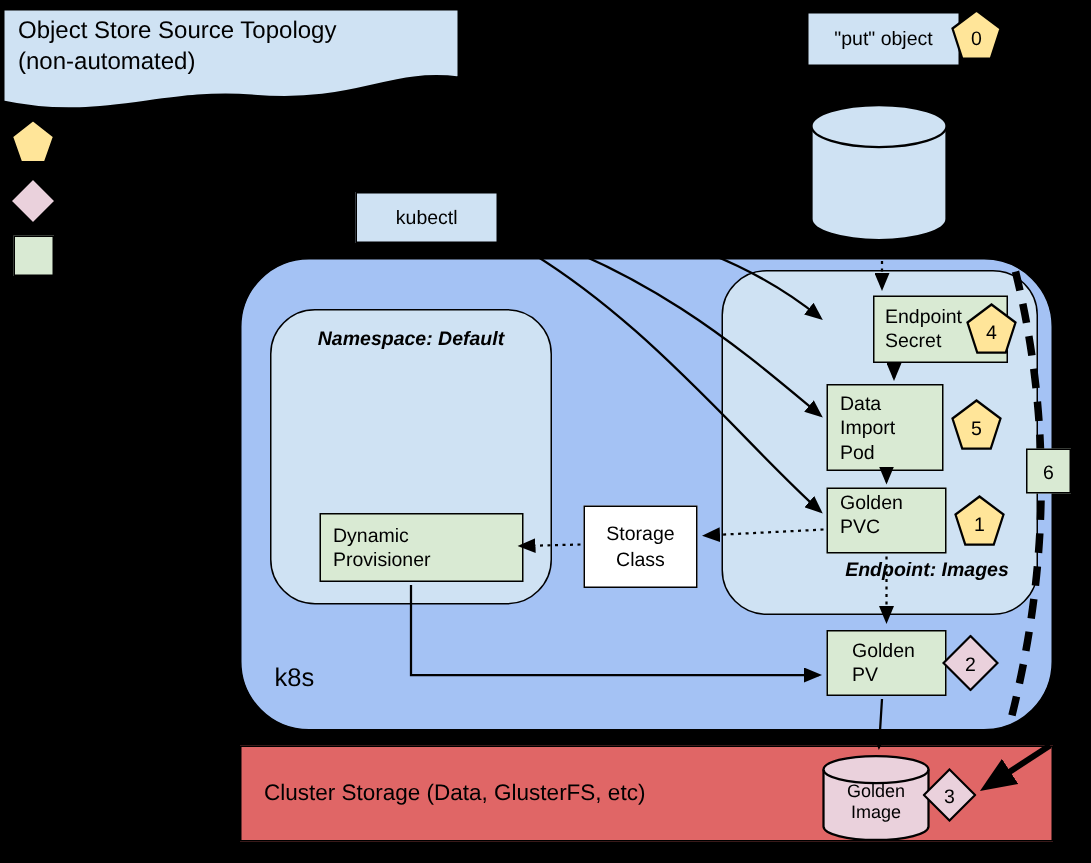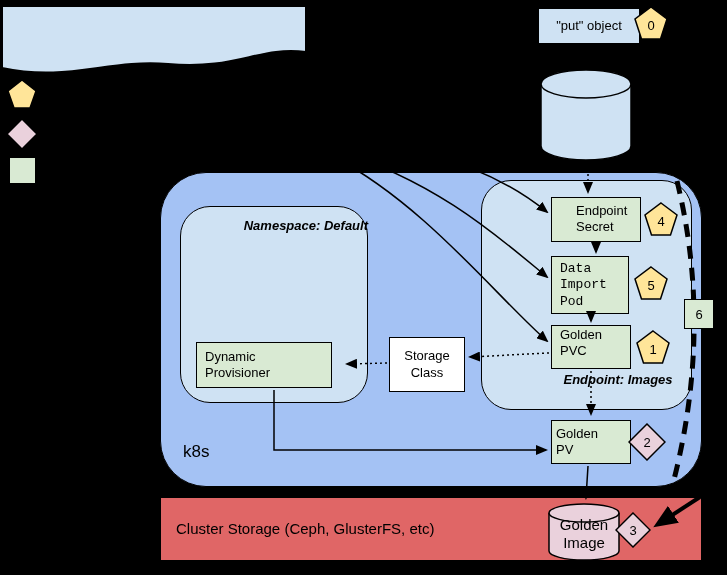--- a/index.html
+++ b/index.html
@@ -16,21 +16,21 @@
     font-size:13px;line-height:1.25;color:#000;
   }
   .lightblue{background:var(--light-blue,#cfe2f3);}
   .green{background:var(--green,#d9ead3);}
   .white{background:var(--white,#fff);}
   .red{background:var(--red,#e06666);}
   .k8sblue{background:var(--k8s-blue,#a4c2f4);}
   .rounded{border-radius:30px;}
   .bigrounded{border-radius:46px;}
   .center{display:flex;align-items:center;justify-content:center;text-align:center;}
-  .lefttext{padding:5px 6px 0 24px;}
+  .lefttext{padding:5px 6px 0 7px;margin-left:31px;}
   .nslabel{font-weight:bold;font-style:italic;font-size:13px;}
   .badge{position:absolute;}
   .badge svg{position:absolute;left:0;top:0;width:100%;height:100%;}
   .badge span{
     position:absolute;left:0;top:0;right:0;bottom:0;
     display:flex;align-items:center;justify-content:center;
     font-size:13px;
   }
   .badge.pent span{padding-top:5px;}
   .pentfill{fill:var(--yellow,#ffe599);stroke:var(--stroke,#000);stroke-width:1.5;}
@@ -41,20 +41,24 @@
   .sq{background:var(--green,#d9ead3);border:1.5px solid var(--stroke,#000);}
 </style>
 </head>
 <body>
 
 <div id="canvas">
 
   <svg class="abs" style="left:0px;top:4px;" width="312" height="78">
     <path class="bannerfill" d="M2,2 L306,2 L306,48 C258,42 238,66 168,60 C108,55 68,78 2,64 Z"></path>
   </svg>
+  <div class="abs" style="left:12px;top:11px;font-size:16px;line-height:1.3;">
+    <div>Object Store Source Topology</div>
+    <div>(non-automated)</div>
+  </div>
 
   <svg class="abs" style="left:7px;top:79px;" width="30" height="30">
     <polygon class="pentfill" points="15,1 29,12 23,29 7,29 1,12"></polygon>
   </svg>
   <svg class="abs" style="left:6px;top:118px;" width="32" height="32">
     <polygon class="diamfill" points="16,1 31,16 16,31 1,16"></polygon>
   </svg>
   <div class="abs sq" style="left:9px;top:157px;width:27px;height:27px;"></div>
 
   <div class="box lightblue center" style="left:538px;top:8px;width:102px;height:36px;">
@@ -65,45 +69,48 @@
         <polygon class="pentfill" points="17,1 33,13 26.5,33 7.5,33 1,13"></polygon>
       </svg>
     <span>0</span>
   </div>
 
   <svg class="abs" style="left:540px;top:68px;" width="92" height="94">
     <path class="cylfill-blue" d="M1,16 L1,78 A45,14 0 0 0 91,78 L91,16"></path>
     <ellipse class="cylfill-blue" cx="46" cy="16" rx="45" ry="14"></ellipse>
   </svg>
 
+  <div class="box lightblue center" style="left:237px;top:128px;width:95px;height:34px;">
+    <span>kubectl</span>
+  </div>
 
   <div class="box k8sblue bigrounded" style="left:160px;top:172px;width:542px;height:315px;"></div>
   <div class="abs" style="left:183px;top:442px;font-size:17px;">k8s</div>
 
   <div class="box lightblue rounded" style="left:180px;top:206px;width:188px;height:197px;"></div>
-  <div class="abs nslabel" style="left:180px;top:218px;width:188px;text-align:right;">Namespace: Default</div>
+  <div class="abs nslabel" style="left:180px;top:218px;width:188px;text-align:center;">Namespace: Default</div>
 
-  <div class="box green" style="left:196px;top:342px;width:136px;height:46px;padding:6px 44px 0 8px;">
+  <div class="box green" style="left:213px;top:342px;width:136px;height:46px;padding:6px 44px 0 8px;">
     <span>Dynamic Provisioner</span>
   </div>
 
   <div class="box lightblue rounded" style="left:481px;top:180px;width:211px;height:230px;"></div>
   <div class="abs nslabel" style="left:548px;top:372px;width:140px;text-align:center;">Endpoint: Images</div>
 
   <div class="box green lefttext" style="left:551px;top:197px;width:90px;height:45px;">
     <span>Endpoint Secret</span>
   </div>
   <div class="badge pent" style="left:644px;top:202px;width:34px;height:34px;">
     <svg viewBox="0 0 34 34">
         <polygon class="pentfill" points="17,1 33,13 26.5,33 7.5,33 1,13"></polygon>
       </svg>
     <span>4</span>
   </div>
 
-  <div class="box green" style="left:551px;top:256px;width:78px;height:58px;padding:4px 6px 0 8px;font-family:Liberation Mono, monospace;">
+  <div class="box green" style="left:551px;top:256px;width:78px;height:58px;padding:4px 6px 0 8px;">
     <span>Data Import Pod</span>
   </div>
   <div class="badge pent" style="left:634px;top:266px;width:34px;height:34px;">
     <svg viewBox="0 0 34 34">
         <polygon class="pentfill" points="17,1 33,13 26.5,33 7.5,33 1,13"></polygon>
       </svg>
     <span>5</span>
   </div>
 
   <div class="box green" style="left:551px;top:325px;width:80px;height:44px;padding:1px 24px 0 8px;">
@@ -117,38 +124,38 @@
   </div>
 
   <div class="box white center" style="left:389px;top:337px;width:76px;height:55px;padding:0 8px;">
     <span>Storage Class</span>
   </div>
 
   <div class="abs sq center" style="left:684px;top:299px;width:30px;height:30px;font-size:13px;z-index:20;">
     <span>6</span>
   </div>
 
-  <div class="box green" style="left:551px;top:420px;width:80px;height:44px;padding:5px 24px 0 4px;">
+  <div class="box green" style="left:551px;top:420px;width:80px;height:44px;padding:5px 24px 0 16px;">
     <span>Golden PV</span>
   </div>
   <div class="badge" style="left:628px;top:423px;width:38px;height:38px;">
     <svg viewBox="0 0 38 38">
         <polygon class="diamfill" points="19,1 37,19 19,37 1,19"></polygon>
       </svg>
     <span>2</span>
   </div>
 
   <div class="box red" style="left:160px;top:497px;width:542px;height:64px;"></div>
-  <div class="abs" style="left:176px;top:520px;font-size:15px;">Cluster Storage (Ceph, GlusterFS, etc)</div>
+  <div class="abs" style="left:176px;top:520px;font-size:15px;">Cluster Storage (Data, GlusterFS, etc)</div>
 
   <svg class="abs" style="left:548px;top:503px;" width="72" height="58">
     <path class="cylfill-pink" d="M1,10 L1,48 A35,9 0 0 0 71,48 L71,10"></path>
     <ellipse class="cylfill-pink" cx="36" cy="10" rx="35" ry="9"></ellipse>
   </svg>
-  <div class="abs center" style="left:548px;top:516px;width:72px;height:36px;font-size:15px;line-height:1.2;">
+  <div class="abs center" style="left:548px;top:516px;width:72px;height:36px;font-size:12px;line-height:1.2;">
     <span>Golden Image</span>
   </div>
   <div class="badge" style="left:615px;top:512px;width:36px;height:36px;z-index:20;">
     <svg viewBox="0 0 38 38">
         <polygon class="diamfill" points="19,1 37,19 19,37 1,19"></polygon>
       </svg>
     <span>3</span>
   </div>
 
   <svg class="abs" style="left:0px;top:0px;z-index:10;pointer-events:none;" width="727" height="575">

